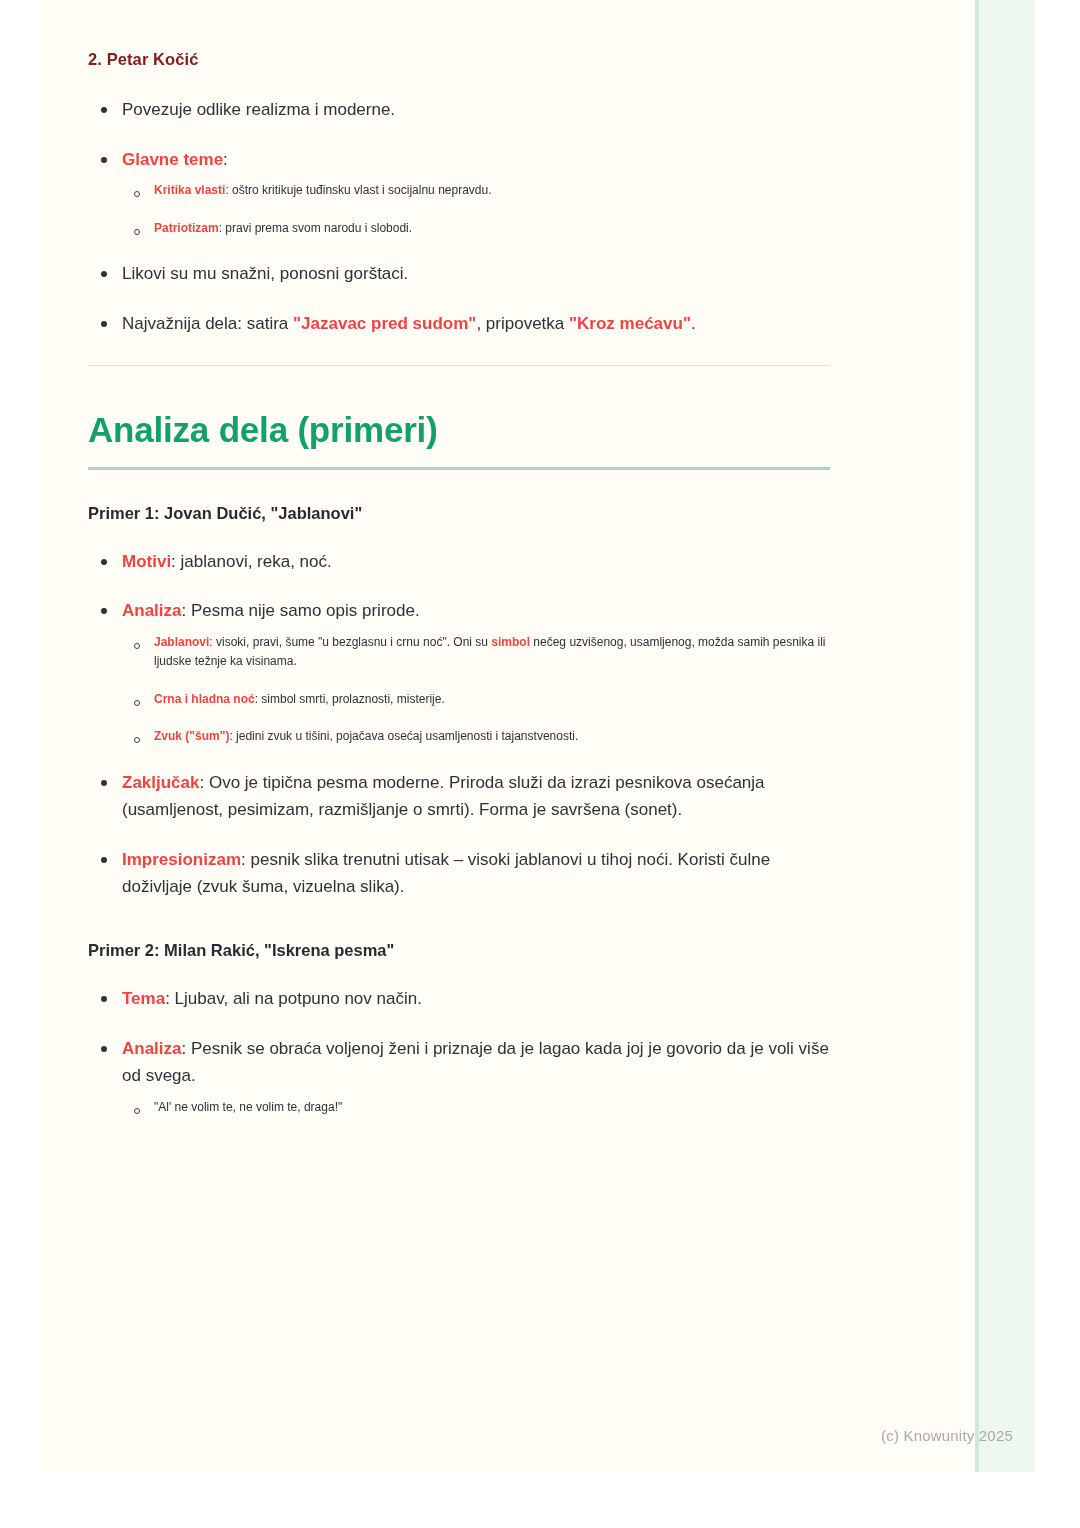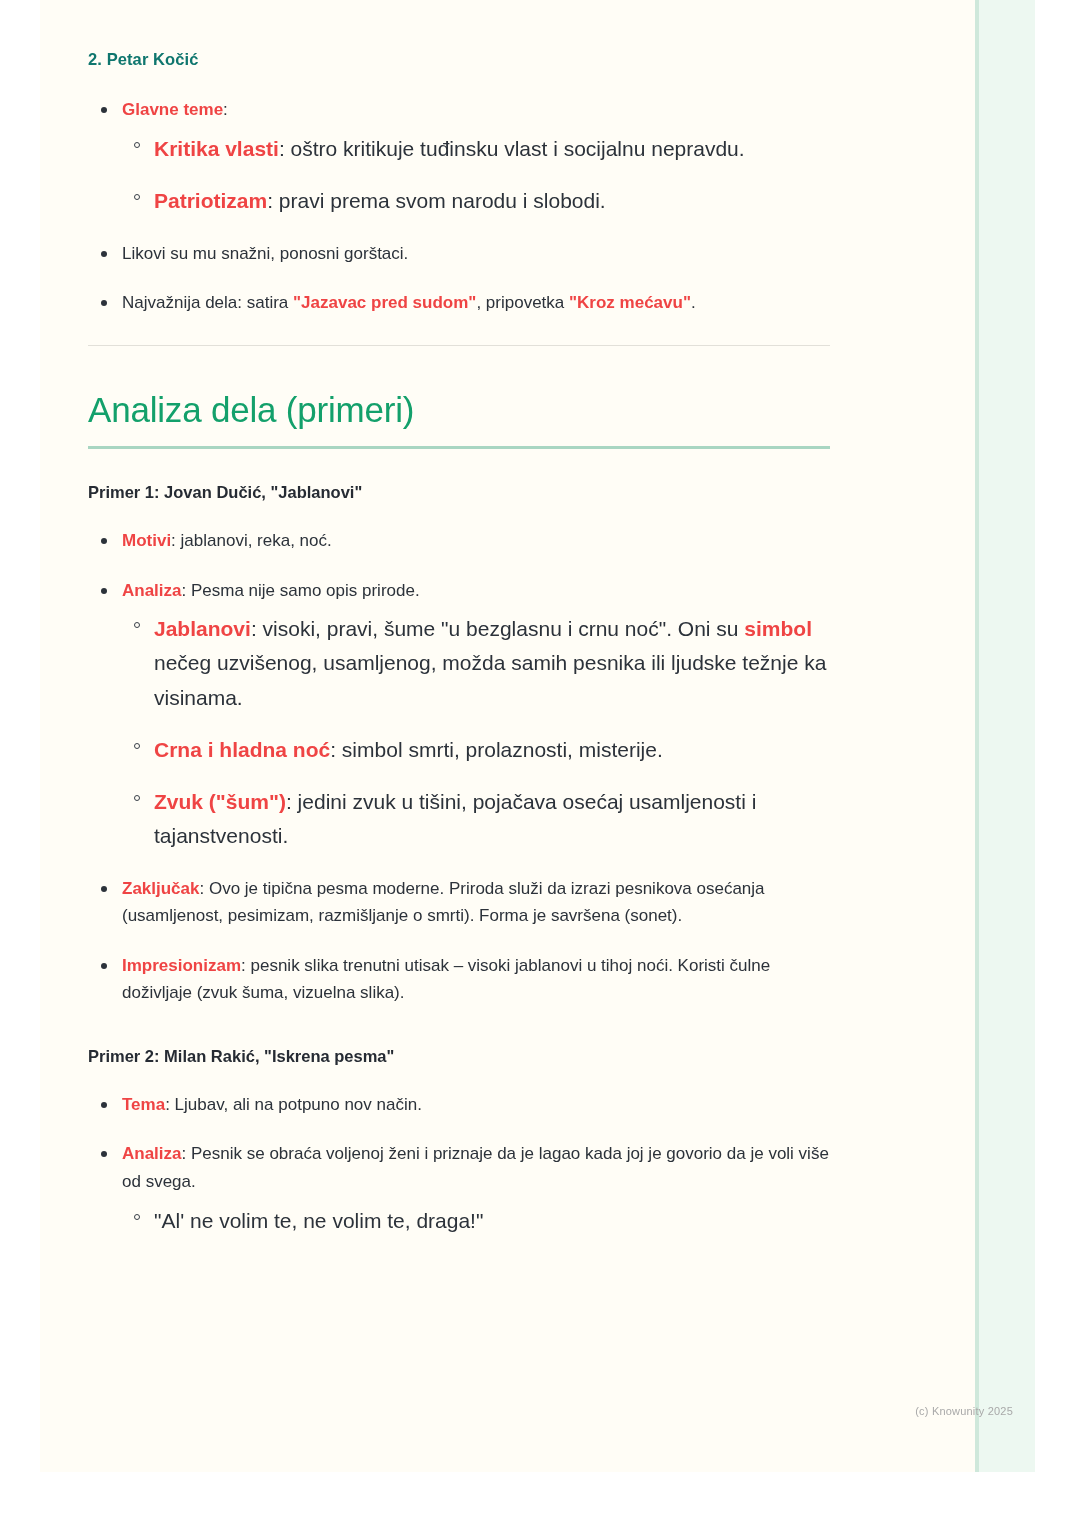--- a/index.html
+++ b/index.html
@@ -49,21 +49,21 @@
     position: absolute;
     left: 48px;   
     top: 48px;
     width: 742px;
     color: #2b3038;
   }
 
   h3.section-subtitle {
     font-size: 16.5px;
     font-weight: bold;
-    color: #0f766e;
+    color: #7f1d1d;
     margin: 0 0 26px 0;
     line-height: 1.35;
     letter-spacing: 0.1px;
   }
 
   ul.lvl1 {
     list-style: none;
     margin: 0;
     padding: 0;
   }
@@ -89,21 +89,21 @@
 
   ul.lvl2 {
     list-style: none;
     margin: 8px 0 0 0;
     padding: 0;
   }
   ul.lvl2 > li {
     position: relative;
     padding-left: 32px;
     margin: 0 0 18px 0;
-    font-size: 21px;
+    font-size: 12px;
     line-height: 1.62;
   }
   ul.lvl2 > li:last-child { margin-bottom: 0; }
   ul.lvl2 > li::before {
     content: "";
     position: absolute;
     left: 12px;
     top: 10px;
     width: 6px;
     height: 6px;
@@ -116,21 +116,21 @@
   b, strong { font-weight: bold; color: #ef4444; }
 
   hr.rule {
     border: none;
     border-top: 1px solid #e2e0d9;
     margin: 28px 0 44px 0;
   }
 
   h2.green-heading {
     font-size: 35px;
-    font-weight: normal;
+    font-weight: bold;
     color: #13a06b;
     margin: 0 0 16px 0;
     line-height: 1.15;
     letter-spacing: -0.2px;
   }
   .green-underline {
     height: 3px;
     background: #a9d6c2;
     margin: 0 0 32px 0;
     width: 100%;
@@ -141,41 +141,44 @@
     font-weight: bold;
     color: #262b33;
     margin: 0 0 24px 0;
     line-height: 1.35;
   }
   h3.example-title.spaced-top { margin-top: 38px; }
 
   .watermark {
     position: absolute;
     right: 22px;
-    bottom: 55px;
-    font-size: 11px;
+    bottom: 28px;
+    font-size: 15px;
     color: #a9a9a9;
     letter-spacing: 0.2px;
     white-space: nowrap;
   }
 </style>
 </head>
 <body>
 
 <div class="page-sheet">
 
   <div class="right-panel"></div>
   <div class="right-panel-edge"></div>
 
   <div class="content">
 
     <h3 class="section-subtitle">2. Petar Kočić</h3>
 
     <ul class="lvl1">
 
+      <li>
+        <span>Povezuje odlike realizma i moderne.</span>
+      </li>
 
 
       <li>
         <b>Glavne teme</b><span>:</span>
         <ul class="lvl2">
           <li>
             <b>Kritika vlasti</b><span>: oštro kritikuje tuđinsku vlast i socijalnu nepravdu.</span>
           </li>
           <li>
             <b>Patriotizam</b><span>: pravi prema svom narodu i slobodi.</span>

